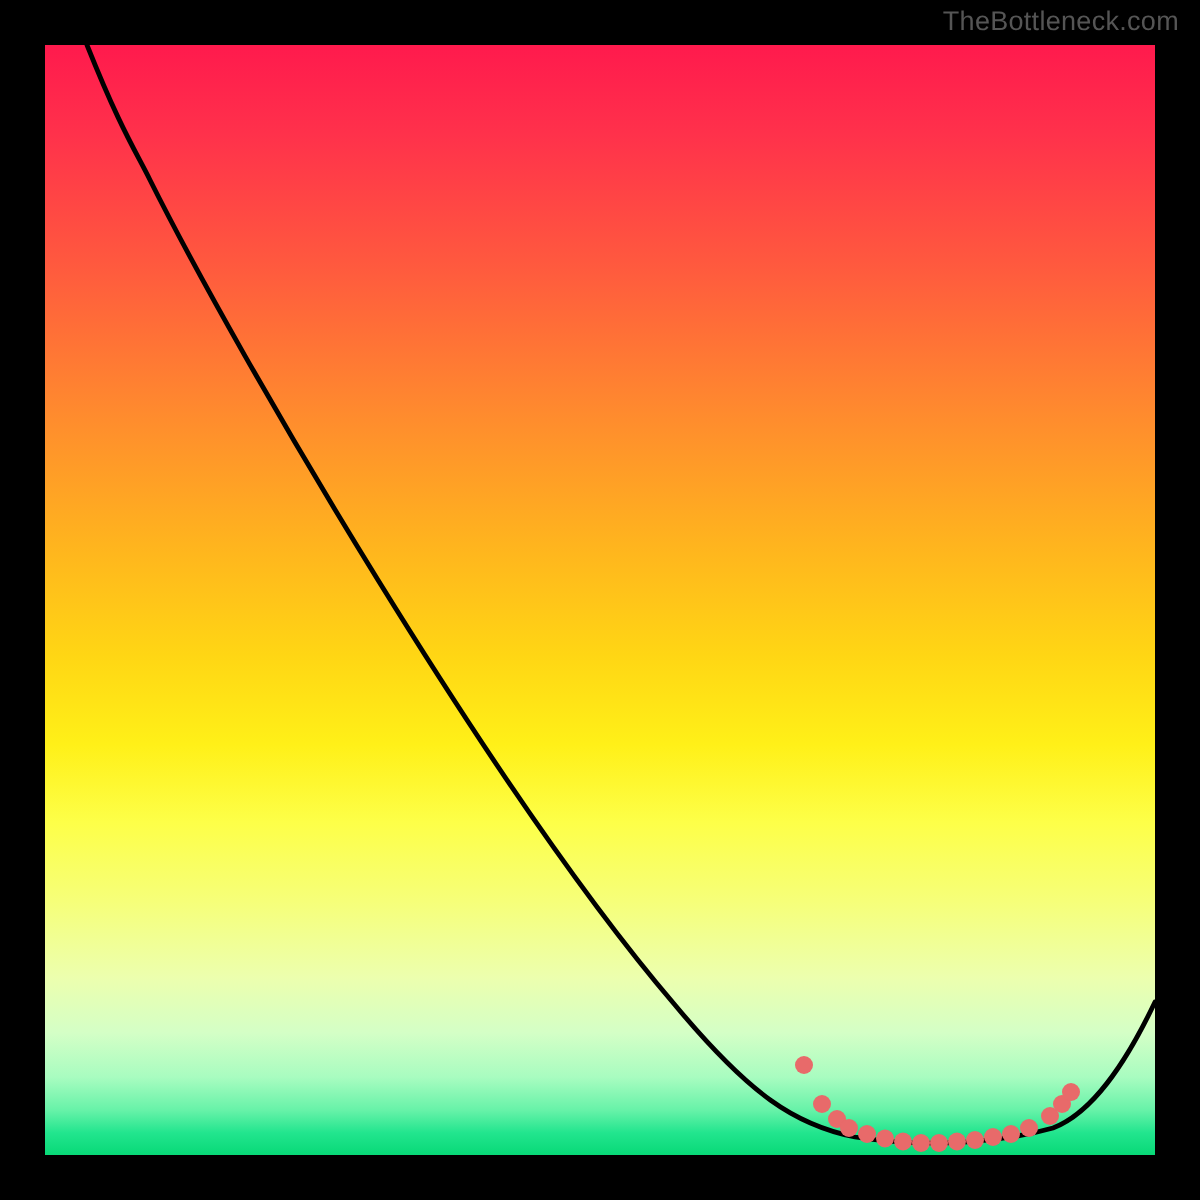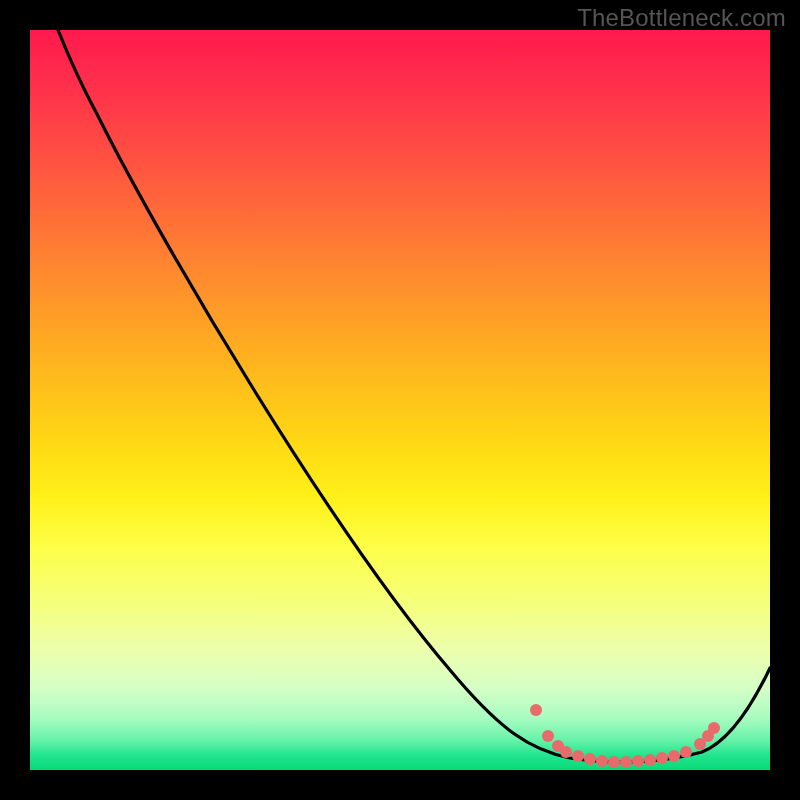--- a/index.html
+++ b/index.html
@@ -9,21 +9,21 @@
     background: #000;
     position: relative;
     font-family: Arial, Helvetica, sans-serif;
     overflow: hidden;
   }
   .watermark {
     position: absolute;
     top: 4px;
     right: 14px;
     color: #555;
-    font-size: 24px;
+    font-size: 18px;
     font-weight: 500;
     letter-spacing: 0.2px;
     z-index: 20;
   }
   .plot-frame {
     position: absolute;
     left: 30px;
     top: 30px;
     width: 740px;
     height: 740px;

